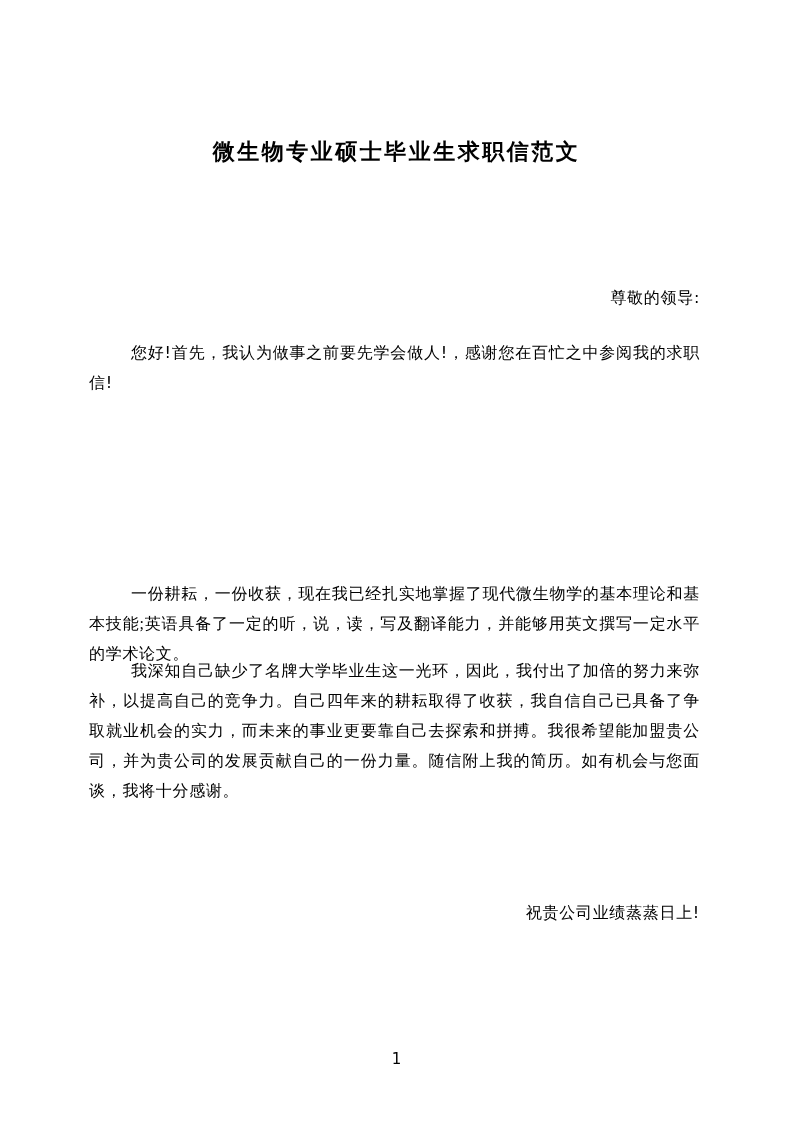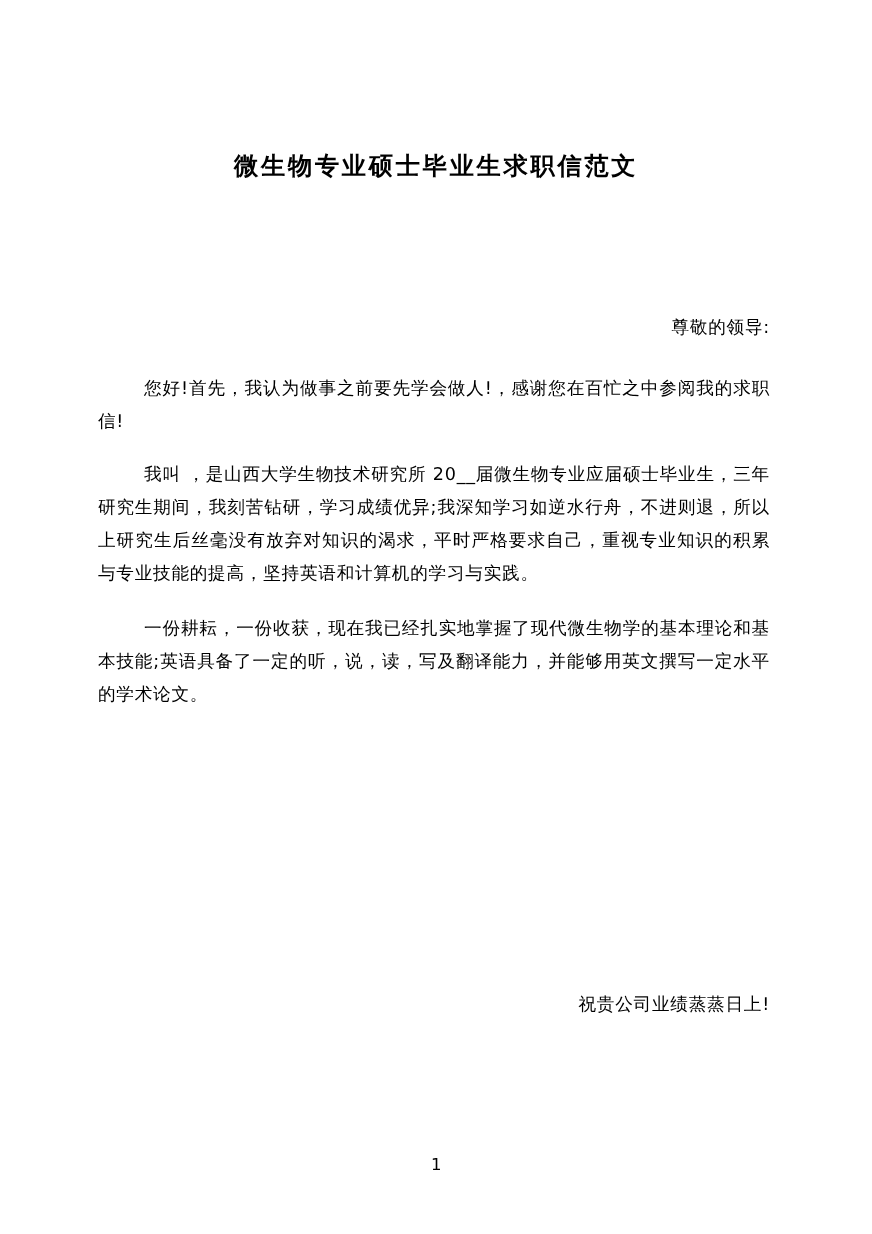--- a/index.html
+++ b/index.html
@@ -36,21 +36,21 @@
       font-size: 16px;
       line-height: 30px;
       letter-spacing: 0.7px;
       text-align: justify;
       text-indent: 42px;
       word-break: break-all;
     }
     .salutation   { top: 283px; text-align: right; }
     .para-1       { top: 338px; }
     .para-2       { top: 416px; }
-    .para-3       { top: 556px; }
+    .para-3       { top: 579px; font-family: Liberation Serif, serif; }
     .para-4       { top: 656px; }
     .para-5       { top: 821px; }
     .wish-line    { top: 898px; text-align: right; }
     .closing-line { top: 954px; text-align: left; }
     .page-number {
       position: absolute;
       top: 1047px;
       left: 0;
       width: 100%;
       text-align: center;
@@ -63,23 +63,23 @@
 </head>
 <body>
 
 <div id="page">
   <h1 class="doc-title">微生物专业硕士毕业生求职信范文</h1>
 
   <p class="tblock salutation">尊敬的领导:</p>
 
   <p class="tblock para-1">您好!首先，我认为做事之前要先学会做人!，感谢您在百忙之中参阅我的求职信!</p>
 
-  <p class="tblock para-2">我叫 ，是山西大学生物技术研究所 20__届微生物专业应届硕士毕业生，三年研究生期间，我刻苦钻研，学习成绩优异;我深知学习如逆水行舟，不进则退，所以上研究生后丝毫没有放弃对知识的渴求，平时严格要求自己，重视专业知识的积累与专业技能的提高，坚持英语和计算机的学习与实践。</p>
 
   <p class="tblock para-3">一份耕耘，一份收获，现在我已经扎实地掌握了现代微生物学的基本理论和基本技能;英语具备了一定的听，说，读，写及翻译能力，并能够用英文撰写一定水平的学术论文。</p>
 
+  <p class="tblock para-4">我深知自己缺少了名牌大学毕业生这一光环，因此，我付出了加倍的努力来弥补，以提高自己的竞争力。自己四年来的耕耘取得了收获，我自信自己已具备了争取就业机会的实力，而未来的事业更要靠自己去探索和拼搏。我很希望能加盟贵公司，并为贵公司的发展贡献自己的一份力量。随信附上我的简历。如有机会与您面谈，我将十分感谢。</p>
 
 
   <p class="tblock wish-line">祝贵公司业绩蒸蒸日上!</p>
 
 
   <div class="page-number">1</div>
 </div>
 
 </body></html>

